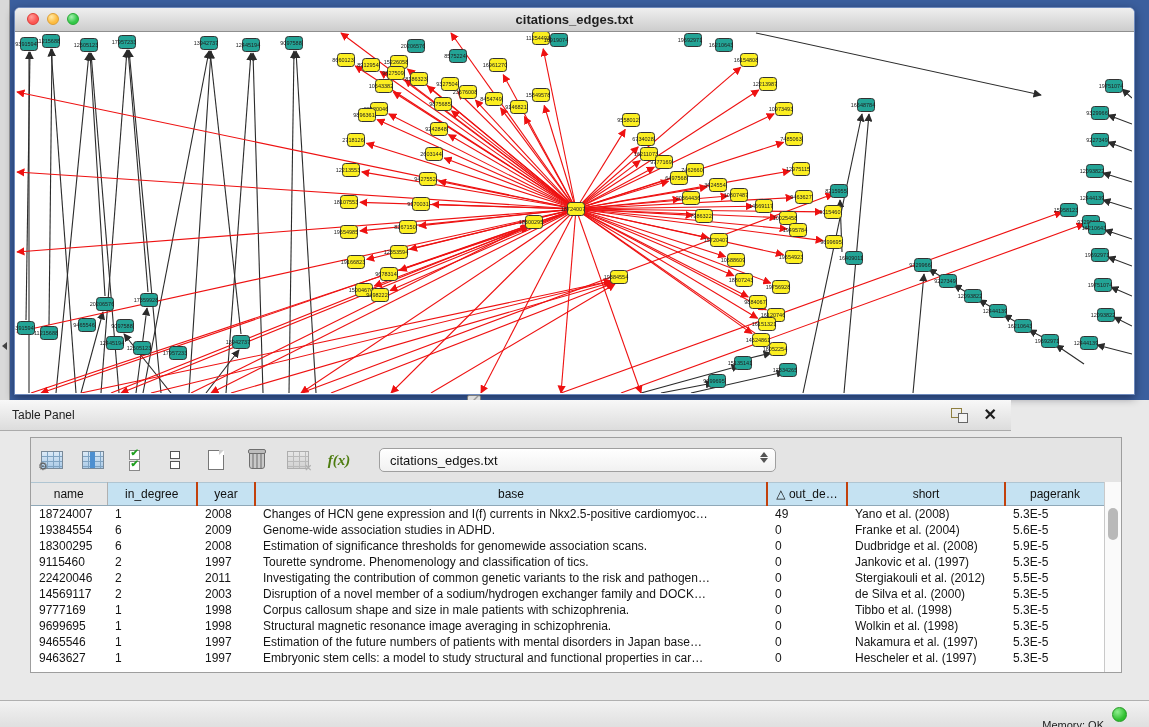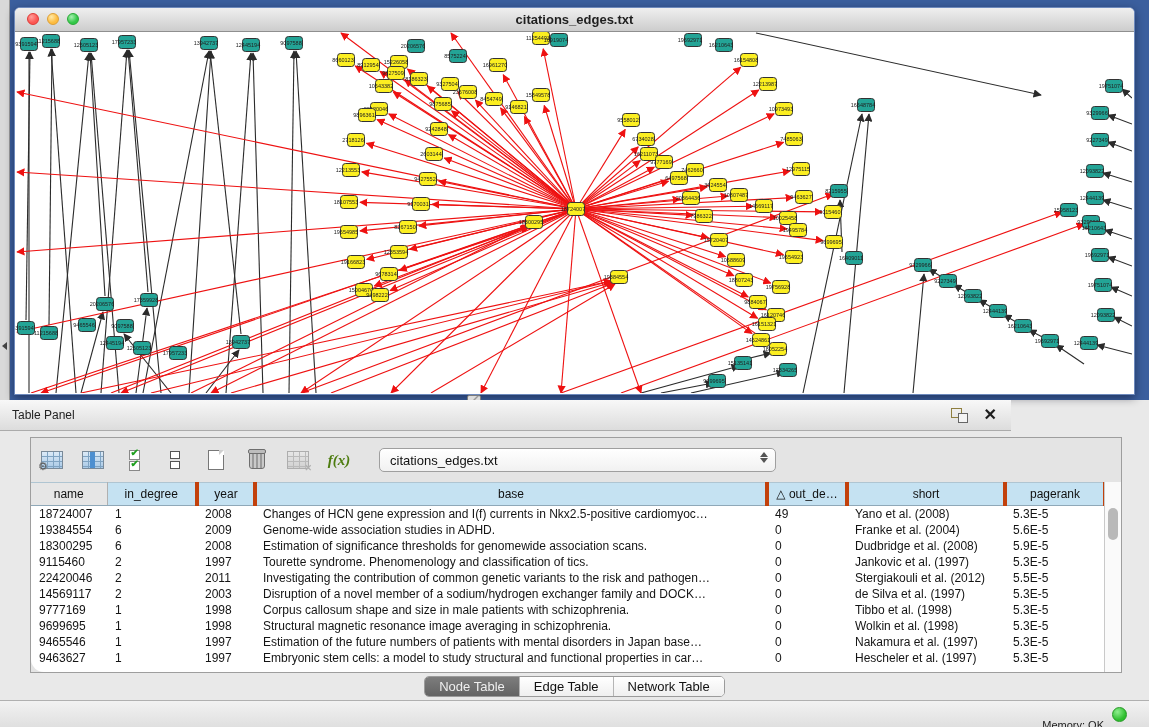--- a/index.html
+++ b/index.html
@@ -67,23 +67,23 @@
   .icon-trash::before{content:"";position:absolute;left:-2px;top:-3px;width:16px;height:3px;background:#bdbdbd;border:1px solid #6e6e6e;border-radius:2px;}
   .icon-fx{font-family:"Liberation Serif",serif;font-style:italic;font-weight:bold;font-size:15px;color:#4d7c0f;}
   .table-select{margin-left:12px;width:395px;height:22px;border:1px solid #9f9f9f;border-radius:5px;
     background:linear-gradient(#ffffff,#f1f1f1);display:flex;align-items:center;position:relative;}
   .table-select .val{margin-left:10px;font-size:13px;color:#111;}
   .table-select .stepper{position:absolute;right:7px;top:3px;display:flex;flex-direction:column;gap:1px;}
   .table-select .stepper i{display:block;width:0;height:0;border-left:4px solid transparent;border-right:4px solid transparent;}
   .table-select .stepper .up{border-bottom:5px solid #555;}
   .table-select .stepper .dn{border-top:5px solid #555;}
   
-  .tbl-wrap{position:absolute;left:0px;top:44px;width:1090px;height:190px;background:#fff;border-radius:13px;}
+  .tbl-wrap{position:absolute;left:0px;top:44px;width:1090px;height:190px;background:#fff;}
   table.data{border-collapse:collapse;table-layout:fixed;width:1074px;font-size:12px;}
-  table.data th{height:20px;background:#C5E2F2;border-right:4px solid #c2410c;border-bottom:1px solid #8FA8B8;border-top:1px solid #AFC5D2;
+  table.data th{height:20px;background:#C5E2F2;border-right:2px solid #c2410c;border-bottom:1px solid #8FA8B8;border-top:1px solid #AFC5D2;
     font-weight:normal;color:#111;text-align:center;overflow:hidden;white-space:nowrap;}
   table.data th.th0{background:#E6E6E6;border-right:1px solid #B0B0B0;}
   table.data td{height:16px;padding:0 0 0 8px;color:#141414;white-space:nowrap;overflow:hidden;}
   .c0{width:76px}.c1{width:90px}.c2{width:58px}.c3{width:512px}.c4{width:80px}.c5{width:158px}.c6{width:100px}
   .vscroll{position:absolute;right:0;top:0;width:16px;height:190px;background:#FAFAFA;border-left:1px solid #C9C9C9;}
   .vthumb{position:absolute;left:2.5px;top:26px;width:10px;height:32px;border-radius:6px;background:#B9B9B9;}
   
   .tabs{position:absolute;left:0;top:276px;width:1149px;display:flex;justify-content:center;}
   .seg{display:flex;border:1px solid #9b9b9b;border-radius:5px;overflow:hidden;background:#fff;height:19px;}
   .seg .tab{padding:0 14px;font-size:13px;display:flex;align-items:center;color:#111;
@@ -607,21 +607,21 @@
               <td>0</td>
               <td>Stergiakouli et al. (2012)</td>
               <td>5.5E-5</td>
             </tr>
             <tr>
               <td>14569117</td>
               <td>2</td>
               <td>2003</td>
               <td>Disruption of a novel member of a sodium/hydrogen exchanger family and DOCK…</td>
               <td>0</td>
-              <td>de Silva et al. (1997)</td>
+              <td>de Silva et al. (2000)</td>
               <td>5.3E-5</td>
             </tr>
             <tr>
               <td>9777169</td>
               <td>1</td>
               <td>1998</td>
               <td>Corpus callosum shape and size in male patients with schizophrenia.</td>
               <td>0</td>
               <td>Tibbo et al. (1998)</td>
               <td>5.3E-5</td>
@@ -654,25 +654,18 @@
               <td>5.3E-5</td>
             </tr>
           </tbody>
       </table>
       <div class="vscroll">
         <div class="vthumb"></div>
       </div>
     </div>
   </div>
 
-  <div class="tabs">
-    <div class="seg" id="tab-seg">
-        <div class="tab active">Node Table</div>
-        <div class="tab">Edge Table</div>
-        <div class="tab">Network Table</div>
-      </div>
-  </div>
 </div>
 
 <div class="statusbar">
   <span class="mem-label">Memory: OK</span>
   <span class="mem-dot"></span>
 </div>
 
 </body></html>

